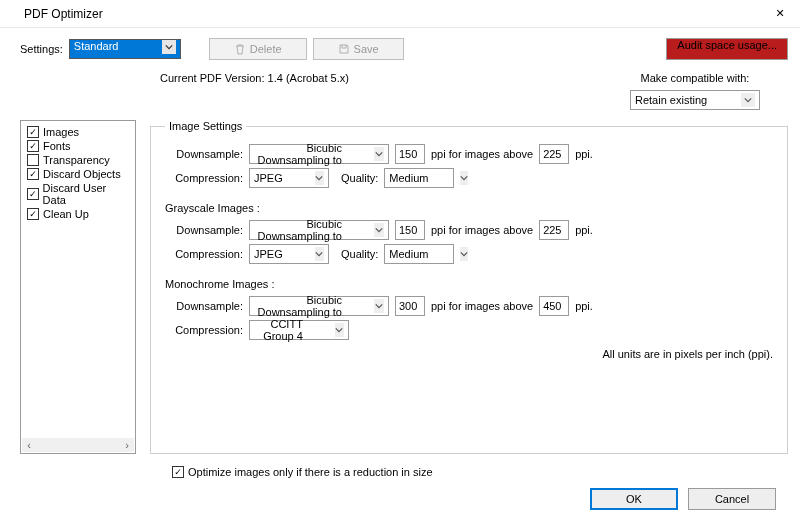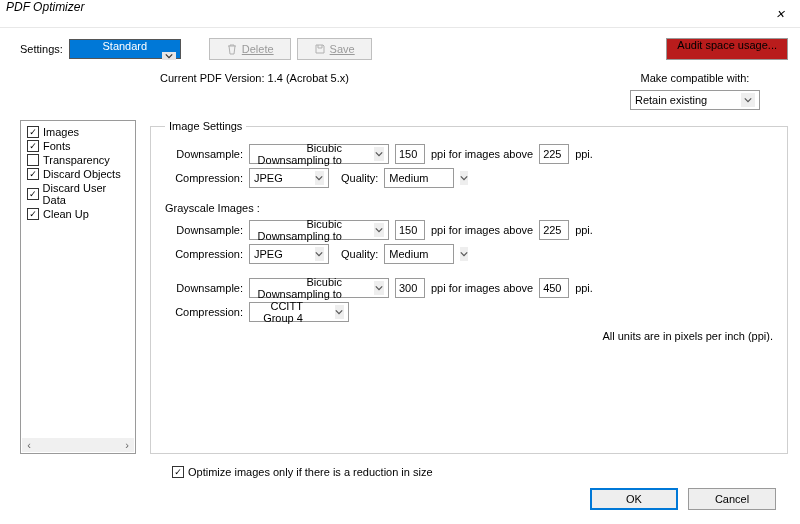--- a/index.html
+++ b/index.html
@@ -1,23 +1,23 @@
 <!DOCTYPE html>
 <html><head>
 <meta charset="utf-8">
 <style>
 * { box-sizing: border-box; font-family: "Segoe UI", Tahoma, sans-serif; font-size: 11px; }
 body { margin: 0; background: #fff; color: #000; width: 800px; height: 524px; overflow: hidden; }
-.titlebar { height: 28px; display: flex; align-items: flex-start; padding: 0 0 0 6px; border-bottom: 1px solid #e8e8e8; font-style: italic; }
+.titlebar { height: 28px; display: flex; align-items: center; padding: 0 0 0 24px; border-bottom: 1px solid #e8e8e8; }
 .titlebar .title { font-size: 12px; }
 .titlebar .close { margin-left: auto; width: 40px; height: 28px; display: flex; align-items: center; justify-content: center; font-size: 14px; font-family: sans-serif; }
 .toolbar { display: flex; align-items: center; padding: 10px 12px 8px 20px; gap: 6px; }
-.settings-sel { width: 112px; height: 20px; background: #0078d7; color: #fff; border: 1px solid #555; display: flex; align-items: center; padding: 0 4px; position: relative; flex-direction: column; }
+.settings-sel { width: 112px; height: 20px; background: #0078d7; color: #fff; border: 1px solid #555; display: flex; align-items: flex-start; padding: 0 4px; position: relative; }
 .settings-sel .chev { margin-left: auto; width: 14px; height: 14px; background: #e6e6e6; display: flex; align-items: center; justify-content: center; color: #333; }
-.tbtn { height: 22px; padding: 0 16px; border: 1px solid #bfbfbf; background: #f2f2f2; color: #9a9a9a; display: flex; align-items: center; gap: 4px; text-decoration: underline; }
+.tbtn { height: 22px; padding: 0 24px; border: 1px solid #bfbfbf; background: #f2f2f2; color: #9a9a9a; display: flex; align-items: center; gap: 4px; }
 .tbtn svg { width: 12px; height: 12px; }
 .audit { margin-left: auto; height: 22px; padding: 0 10px; border: 1px solid #9a9a9a; background: #b91c1c; display: flex; }
 .inforow { display: flex; padding: 4px 20px 10px 160px; }
 .inforow .right { margin-left: auto; display: flex; align-items: center; gap: 6px; padding-right: 20px; flex-direction: column; }
 .sel { height: 20px; border: 1px solid #9a9a9a; background: #fff; display: flex; align-items: center; padding: 0 4px; gap: 32px; }
 .sel .chev { margin-left: auto; width: 14px; height: 14px; background: #eee; display: flex; align-items: center; justify-content: center; color: #555; }
 .main { display: flex; padding: 0 12px 6px 20px; gap: 14px; }
 .catlist { width: 116px; height: 334px; border: 1px solid #9a9a9a; background: #fff; padding: 4px 6px; position: relative; }
 .catitem { display: flex; align-items: center; gap: 4px; padding: 1px 0; }
 .cb { width: 12px; height: 12px; border: 1px solid #333; display: flex; align-items: center; justify-content: center; font-size: 9px; line-height: 1; }
@@ -206,20 +206,21 @@
             <span class="chev">
               <svg class="chevd" viewBox="0 0 10 10">
                 <path d="M1 3 L5 7 L9 3" fill="none" stroke="#555" stroke-width="1.5"></path>
               </svg>
             </span>
           </div>
       </div>
     </div>
 
     <div class="grp" style="margin-bottom:4px">
+      <div class="gtitle">Monochrome Images :</div>
       <div class="row">
         <span class="lbl">Downsample:</span>
         <div class="sel" style="width:140px">
             <span>Bicubic Downsampling to</span>
             <span class="chev">
               <svg class="chevd" viewBox="0 0 10 10">
                 <path d="M1 3 L5 7 L9 3" fill="none" stroke="#555" stroke-width="1.5"></path>
               </svg>
             </span>
           </div>

